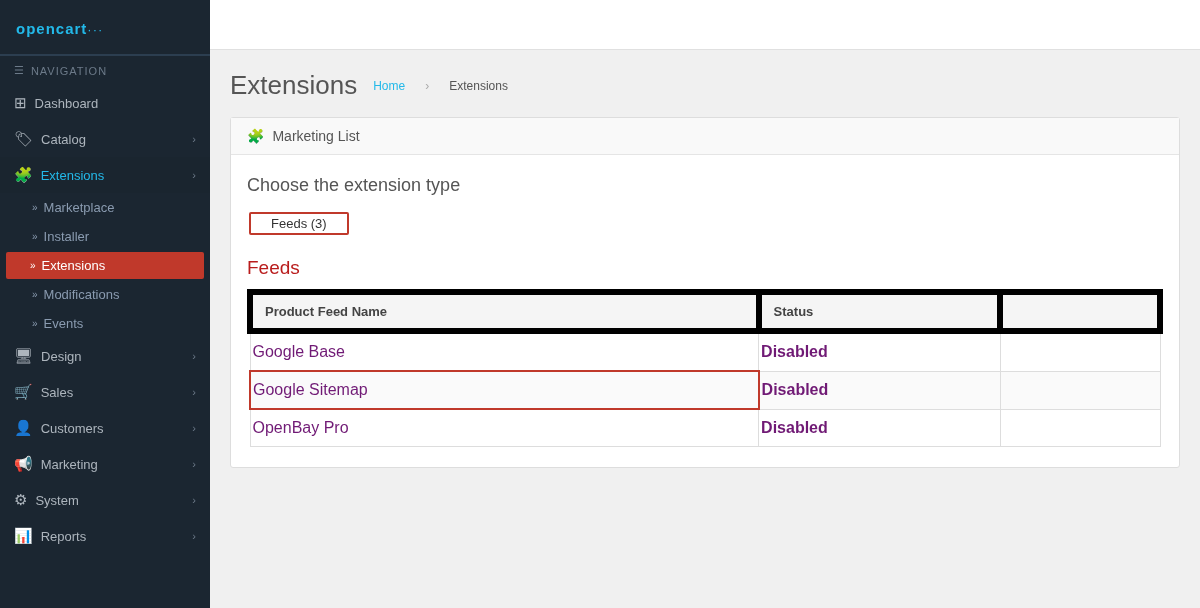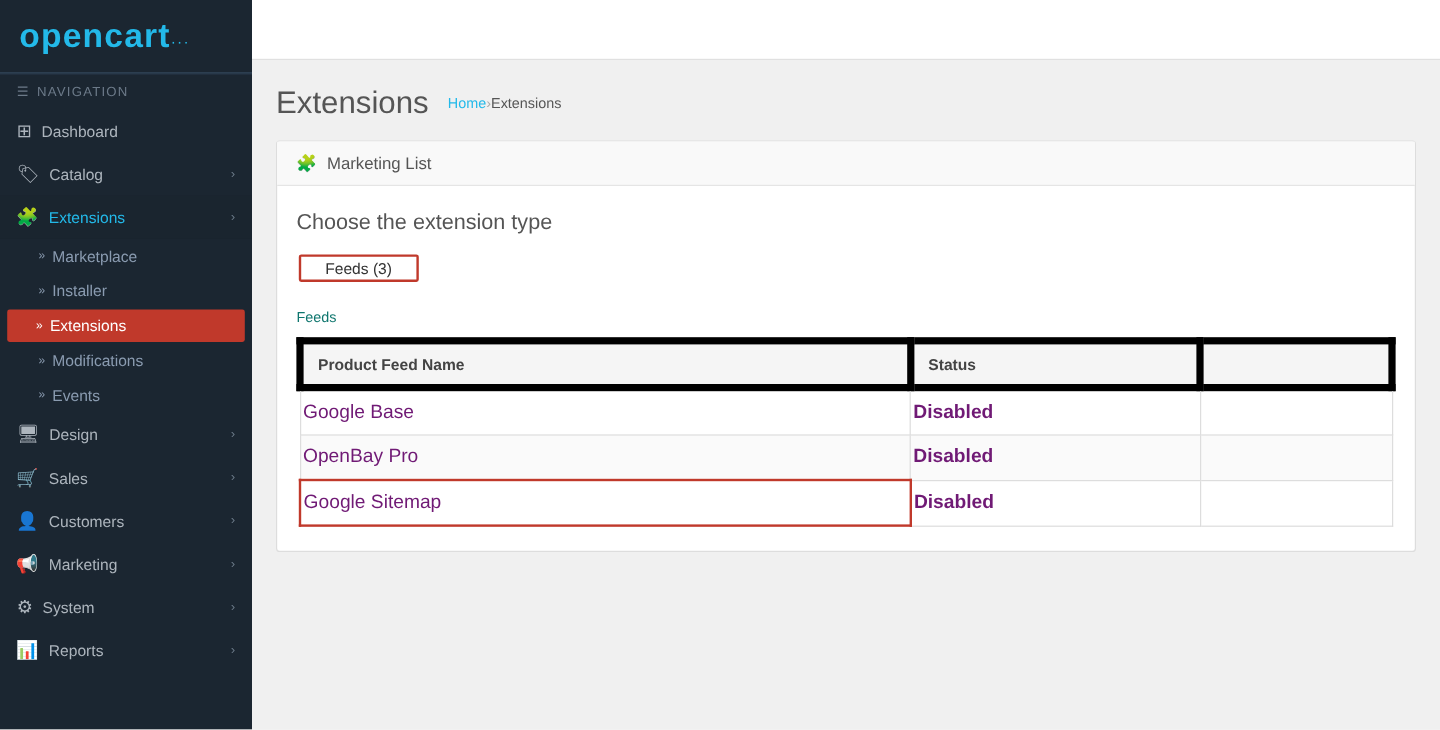--- a/index.html
+++ b/index.html
@@ -97,21 +97,21 @@
     .page-title {
       font-size: 26px;
       color: #555;
       font-weight: 300;
     }
     .breadcrumb {
       font-size: 12px;
       color: #888;
       display: flex;
       align-items: center;
-      gap: 0;
+      gap: 20px;
     }
     .breadcrumb a { color: #23b9e9; text-decoration: none; }
     .breadcrumb .sep { color: #aaa; }
     .breadcrumb .current { color: #555; }
 
     .card {
       background: #fff;
       border: 1px solid #ddd;
       border-radius: 3px;
       margin-bottom: 16px;
@@ -153,22 +153,22 @@
       transition: background 0.1s;
     }
     .ext-type-btn.selected {
       border: 2px solid #c0392b;
       color: #333;
       background: #fff;
     }
 
     
     .feeds-title {
-      font-size: 12px;
-      color: #0f766e;
+      font-size: 19px;
+      color: #b91c1c;
       font-weight: 400;
       margin: 20px 0 10px 0;
     }
 
     
     .data-table {
       width: 100%;
       border-collapse: collapse;
       background: #fff;
       border: 1px solid #ddd;
@@ -202,21 +202,21 @@
 
     .status-disabled { color: #c0392b; font-weight: bold; }
     .actions-cell { width: 160px; }
   </style>
 </head>
 <body>
 
 <nav id="sidebar">
   <div id="sidebar-logo">
     <span class="logo-text">
-      <span style="color:#23b9e9;font-size:28px;font-weight:700;">opencart</span><span style="color:#23b9e9;font-size:13px;font-weight:400;">···</span>
+      <span style="color:#23b9e9;font-size:15px;font-weight:700;">opencart</span><span style="color:#23b9e9;font-size:13px;font-weight:400;">···</span>
     </span>
   </div>
 
   <div class="nav-header">
     <span>☰</span>
     <span>NAVIGATION</span>
   </div>
 
   <div class="nav-item">
     <div class="left">
@@ -346,27 +346,27 @@
               <th>Status</th>
               <th class="actions-cell"></th>
             </tr>
           </thead>
           <tbody>
             <tr class="table-row">
               <td>Google Base</td>
               <td class="status-disabled">Disabled</td>
               <td class="actions-cell"></td>
             </tr>
-            <tr class="table-row">
-              <td>OpenBay Pro</td>
+            <tr class="table-row row-highlighted">
+              <td class="cell-highlighted">Google Sitemap</td>
               <td class="status-disabled">Disabled</td>
               <td class="actions-cell"></td>
             </tr>
-            <tr class="table-row row-highlighted">
-              <td class="cell-highlighted">Google Sitemap</td>
+            <tr class="table-row">
+              <td>OpenBay Pro</td>
               <td class="status-disabled">Disabled</td>
               <td class="actions-cell"></td>
             </tr>
           </tbody>
         </table>
       </div>
     </div>
   </div>
 </div>
 

